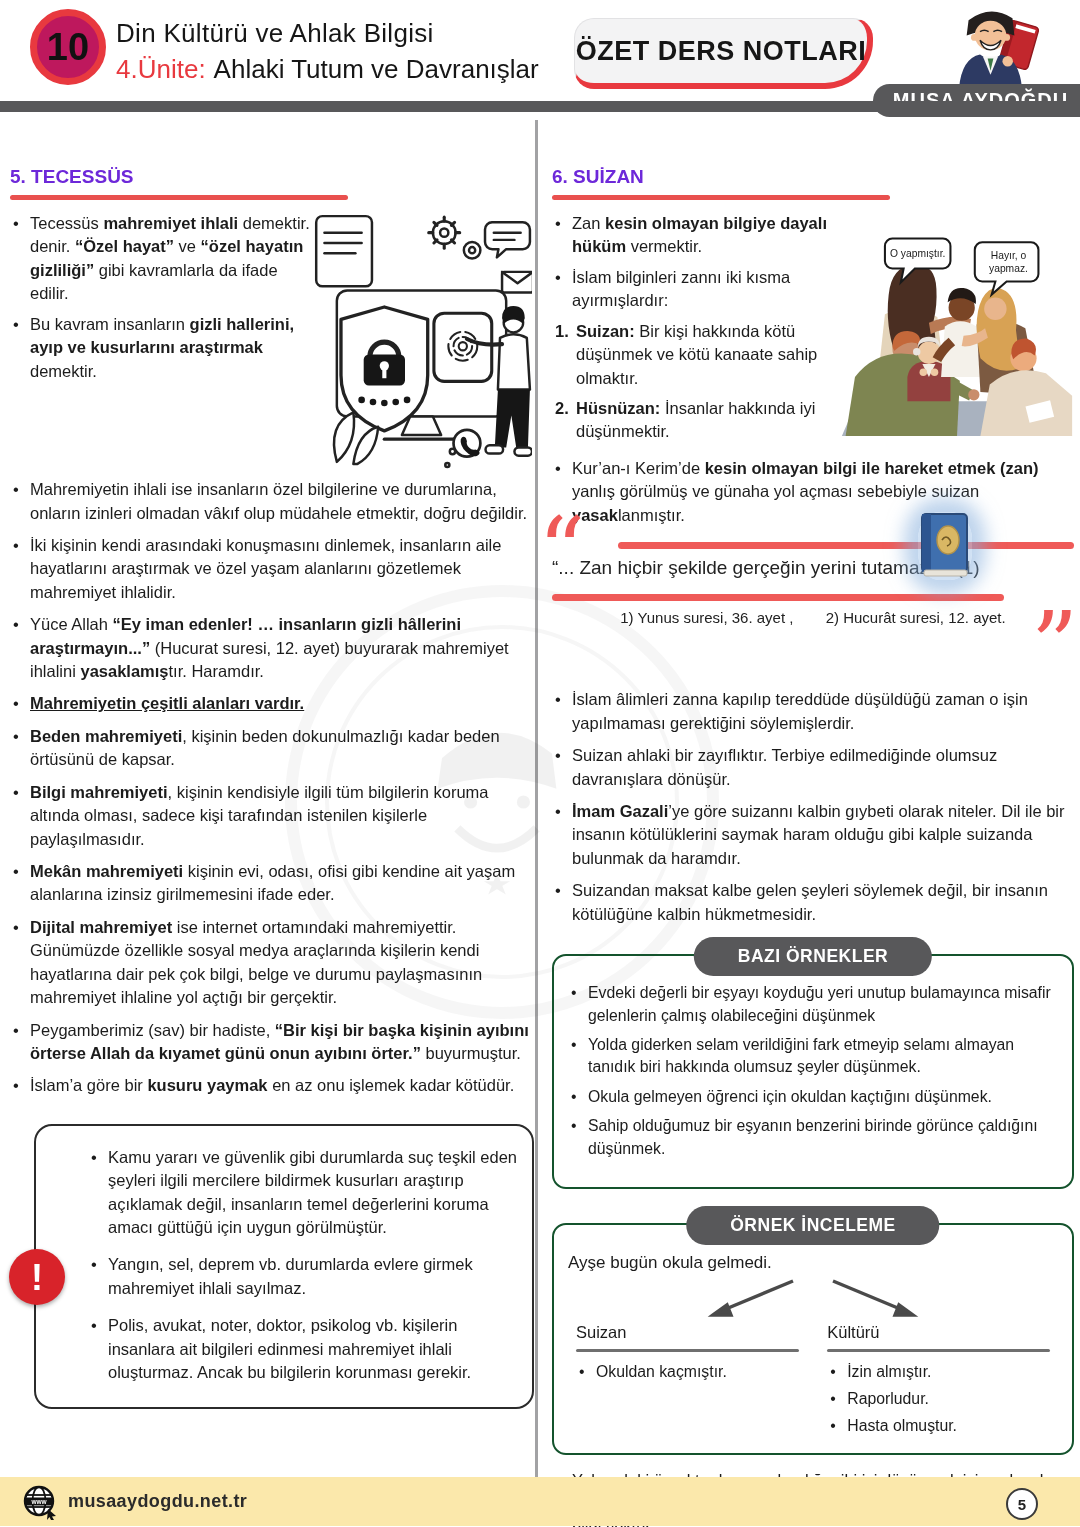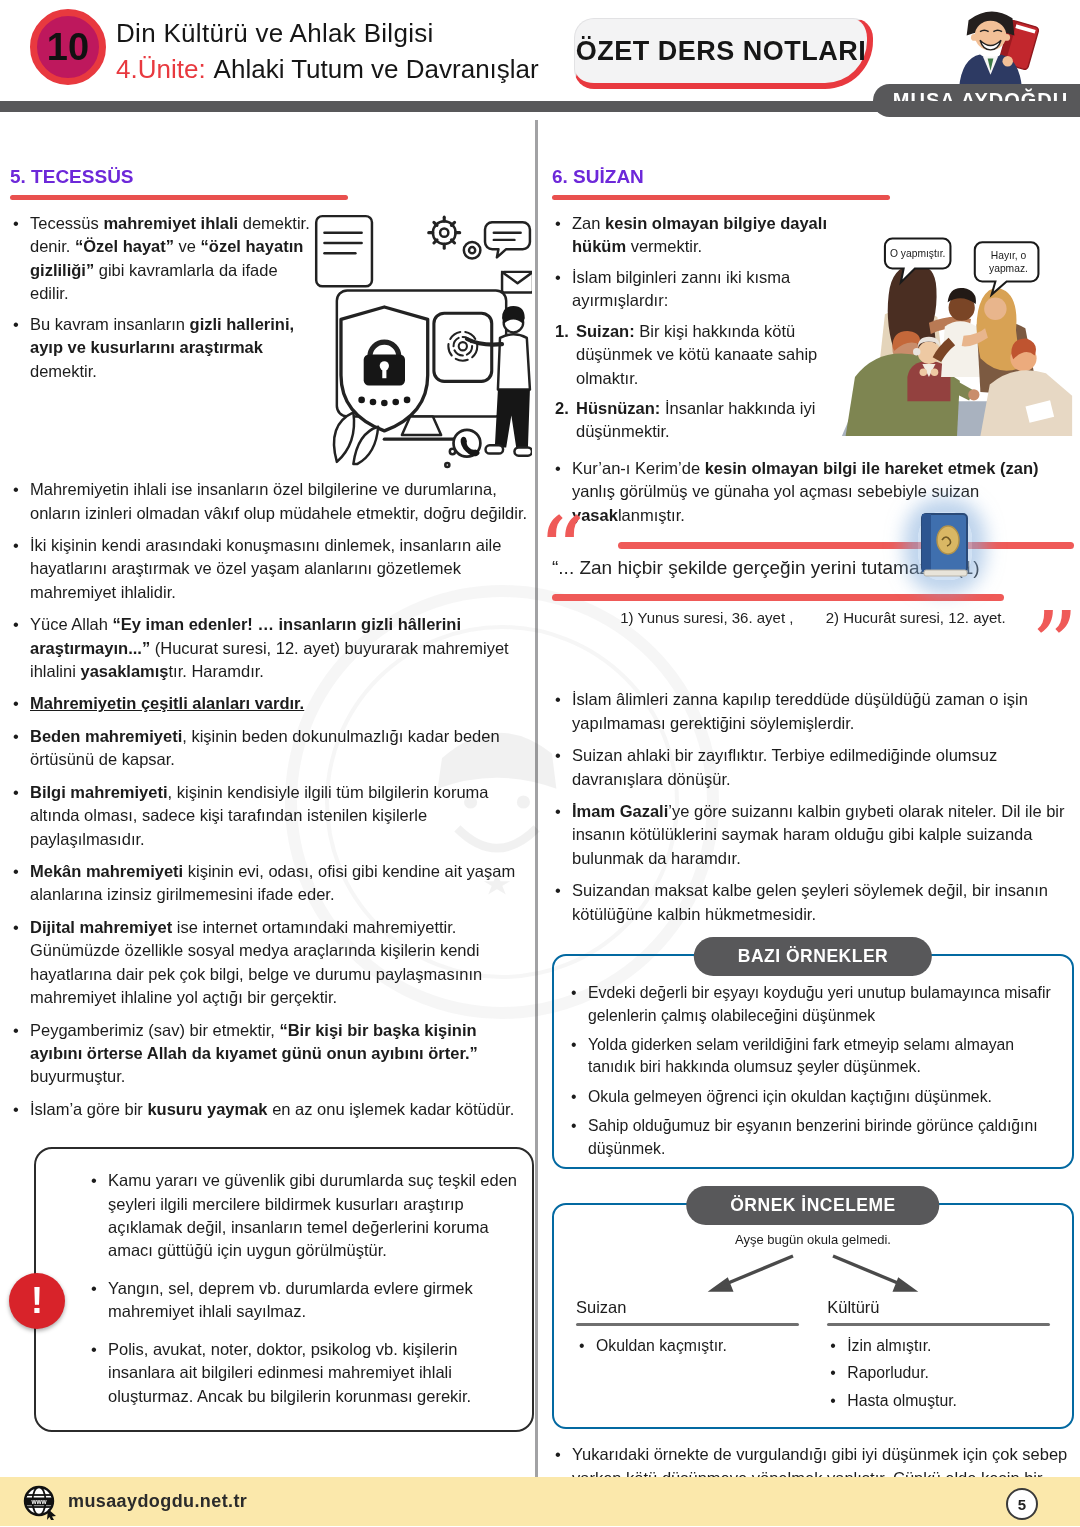--- a/index.html
+++ b/index.html
@@ -59,35 +59,35 @@
   .q-topline{position:relative;margin-left:66px;height:7px;background:#ef5a58;border-radius:4px;top:6px;}
   .quran-wrap{position:absolute;left:300px;top:-30px;width:54px;height:68px;border-radius:40%;
        box-shadow:0 0 18px 14px rgba(135,175,220,.55);background:rgba(170,200,235,.55);}
   .q-text1{margin-top:12px;font-size:19px;color:#222;}
   .q-text2{margin-top:12px;font-size:19px;color:#222;}
   .q-botline{height:7px;background:#ef5a58;border-radius:4px;width:452px;margin-top:12px;}
   .q-sources{margin-top:6px;font-size:15px;color:#222;text-align:center;}
   .q-sources span{margin:0 14px;}
 
   
-  .tbox{position:relative;border:2px solid #0369a1;border-radius:14px;padding:26px 14px 0;margin-top:28px;}
+  .tbox{position:relative;border:2px solid #14532d;border-radius:14px;padding:26px 14px 20px;margin-top:28px;}
   .tbox .pill{position:absolute;top:-19px;left:50%;transform:translateX(-50%);background:#58585a;color:#fff;
        padding:7px 44px;border-radius:22px;font-weight:bold;font-size:17.5px;white-space:nowrap;letter-spacing:.5px;}
   .tbox .li{font-size:15.8px;margin-bottom:7px;}
 
   
   .warn-box{position:relative;border:2px solid #2b2b2b;border-radius:18px;margin:26px 0 0 24px;
        padding:20px 12px 8px 52px;width:432px;}
   .warn-icon{position:absolute;left:-27px;top:44%;width:56px;height:56px;background:#d8232a;border-radius:50%;
        color:#fff;display:flex;align-items:center;justify-content:center;font-size:36px;font-weight:bold;
        box-shadow:0 2px 4px rgba(0,0,0,.35);}
   .warn-box .li{margin-bottom:14px;}
 
   
-  .scenario{text-align:center;font-size:13px;margin-top:0;}
+  .scenario{font-size:17px;margin-top:0;}
   .arrows{display:block;margin:2px auto 0;}
   .case-cols{display:flex;justify-content:space-between;padding:0 8px 6px;}
   .case-col{width:47%;}
   .case-label{font-size:16.5px;}
   .case-rule{height:3px;background:#6f6f6f;border-radius:2px;margin:4px 0 9px;}
   .case-col .li{margin-bottom:5px;}
 
   
   .footer{position:absolute;left:0;top:1477px;width:1080px;height:49px;background:#fbe8ab;}
   .globe{position:absolute;left:22px;top:7px;width:36px;height:36px;}
@@ -265,21 +265,21 @@
         <div class="li">
           <span class="mk">•</span>
           <span class="lt"><span class="b">Mekân mahremiyeti</span><span> kişinin evi, odası, ofisi gibi kendine ait yaşam alanlarına izinsiz girilmemesini ifade eder.</span></span>
         </div>
         <div class="li">
           <span class="mk">•</span>
           <span class="lt"><span class="b">Dijital mahremiyet</span><span> ise internet ortamındaki mahremiyettir. Günümüzde özellikle sosyal medya araçlarında kişilerin kendi hayatlarına dair pek çok bilgi, belge ve durumu paylaşmasının mahremiyet ihlaline yol açtığı bir gerçektir.</span></span>
         </div>
         <div class="li">
           <span class="mk">•</span>
-          <span class="lt"><span>Peygamberimiz (sav) bir etmektir, </span><span class="b">“Bir kişi bir başka kişinin ayıbını örterse Allah da kıyamet günü onun ayıbını örter.”</span><span> buyurmuştur.</span></span>
+          <span class="lt"><span>Peygamberimiz (sav) bir hadiste, </span><span class="b">“Bir kişi bir başka kişinin ayıbını örterse Allah da kıyamet günü onun ayıbını örter.”</span><span> buyurmuştur.</span></span>
         </div>
         <div class="li">
           <span class="mk">•</span>
           <span class="lt"><span>İslam’a göre bir </span><span class="b">kusuru yaymak</span><span> en az onu işlemek kadar kötüdür.</span></span>
         </div>
       </div>
 
     <div class="warn-box">
       <div class="warn-icon">
         <span>!</span>

